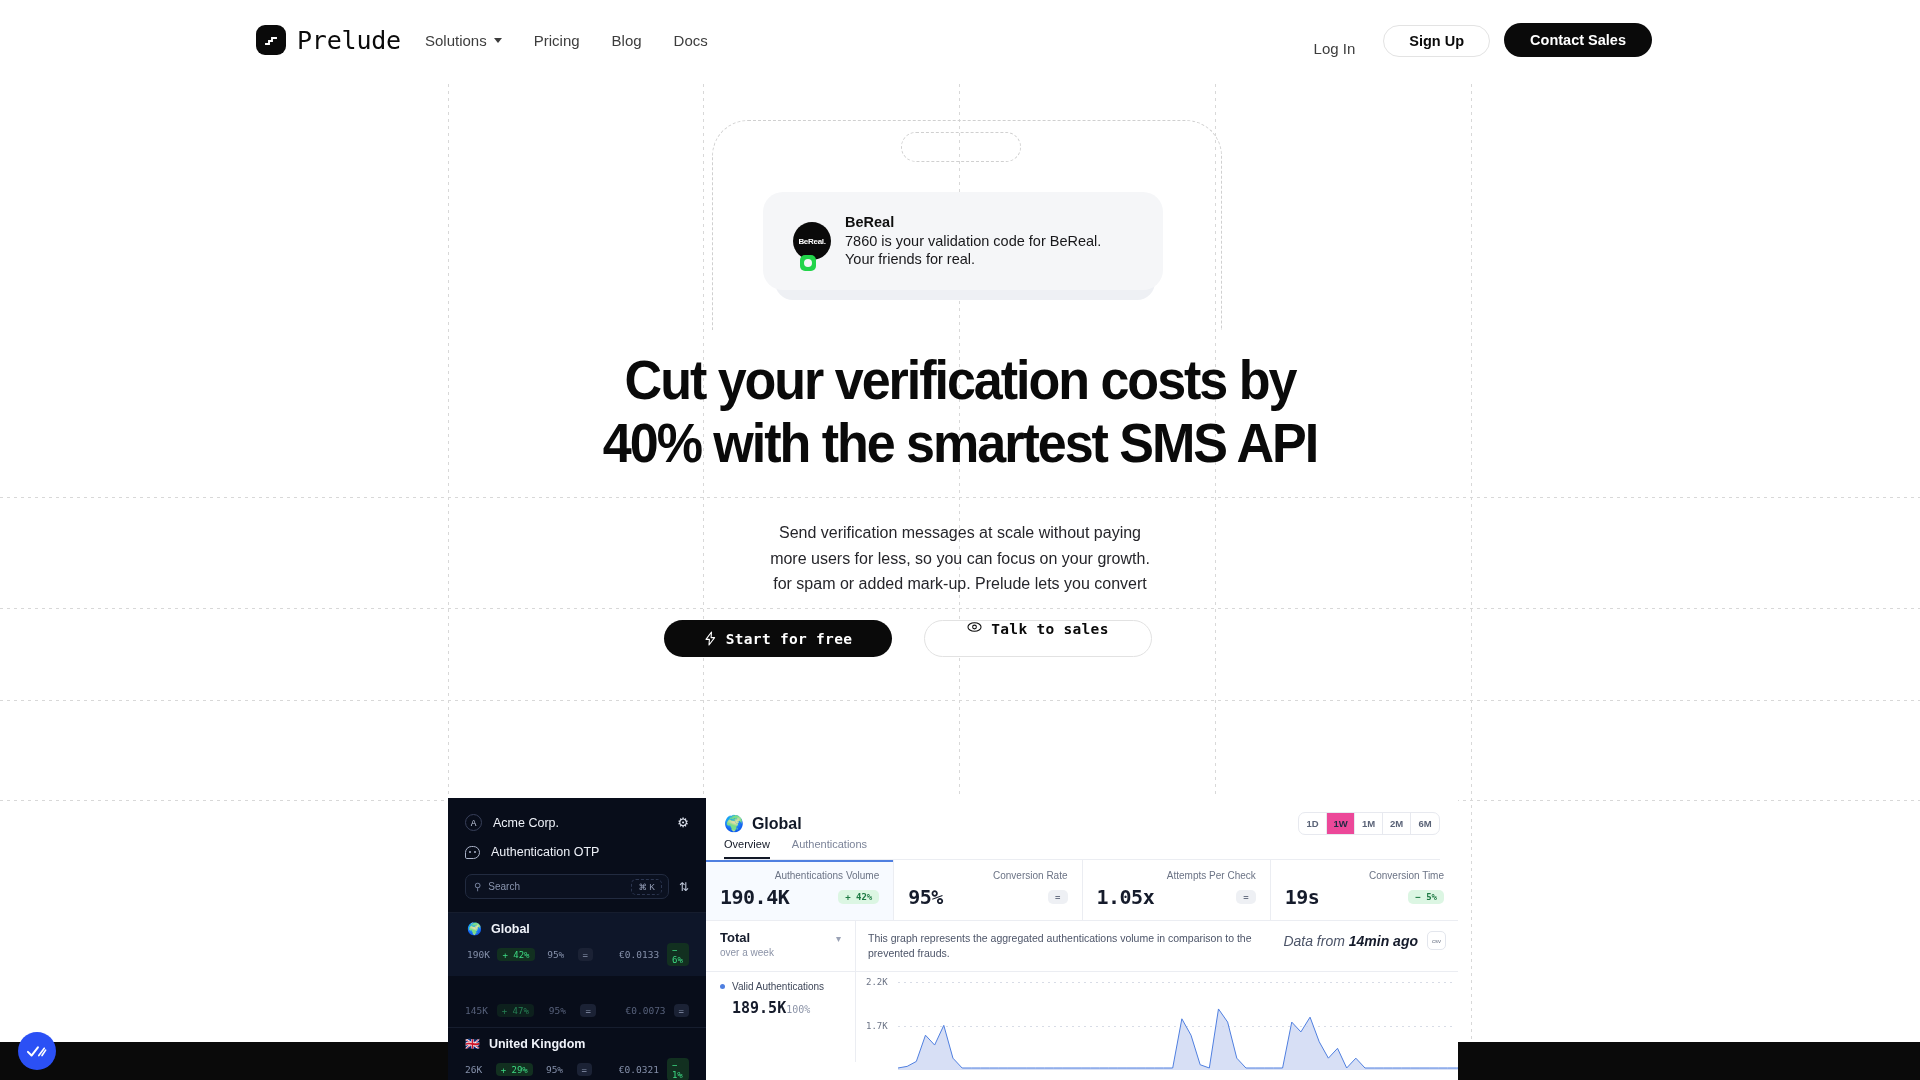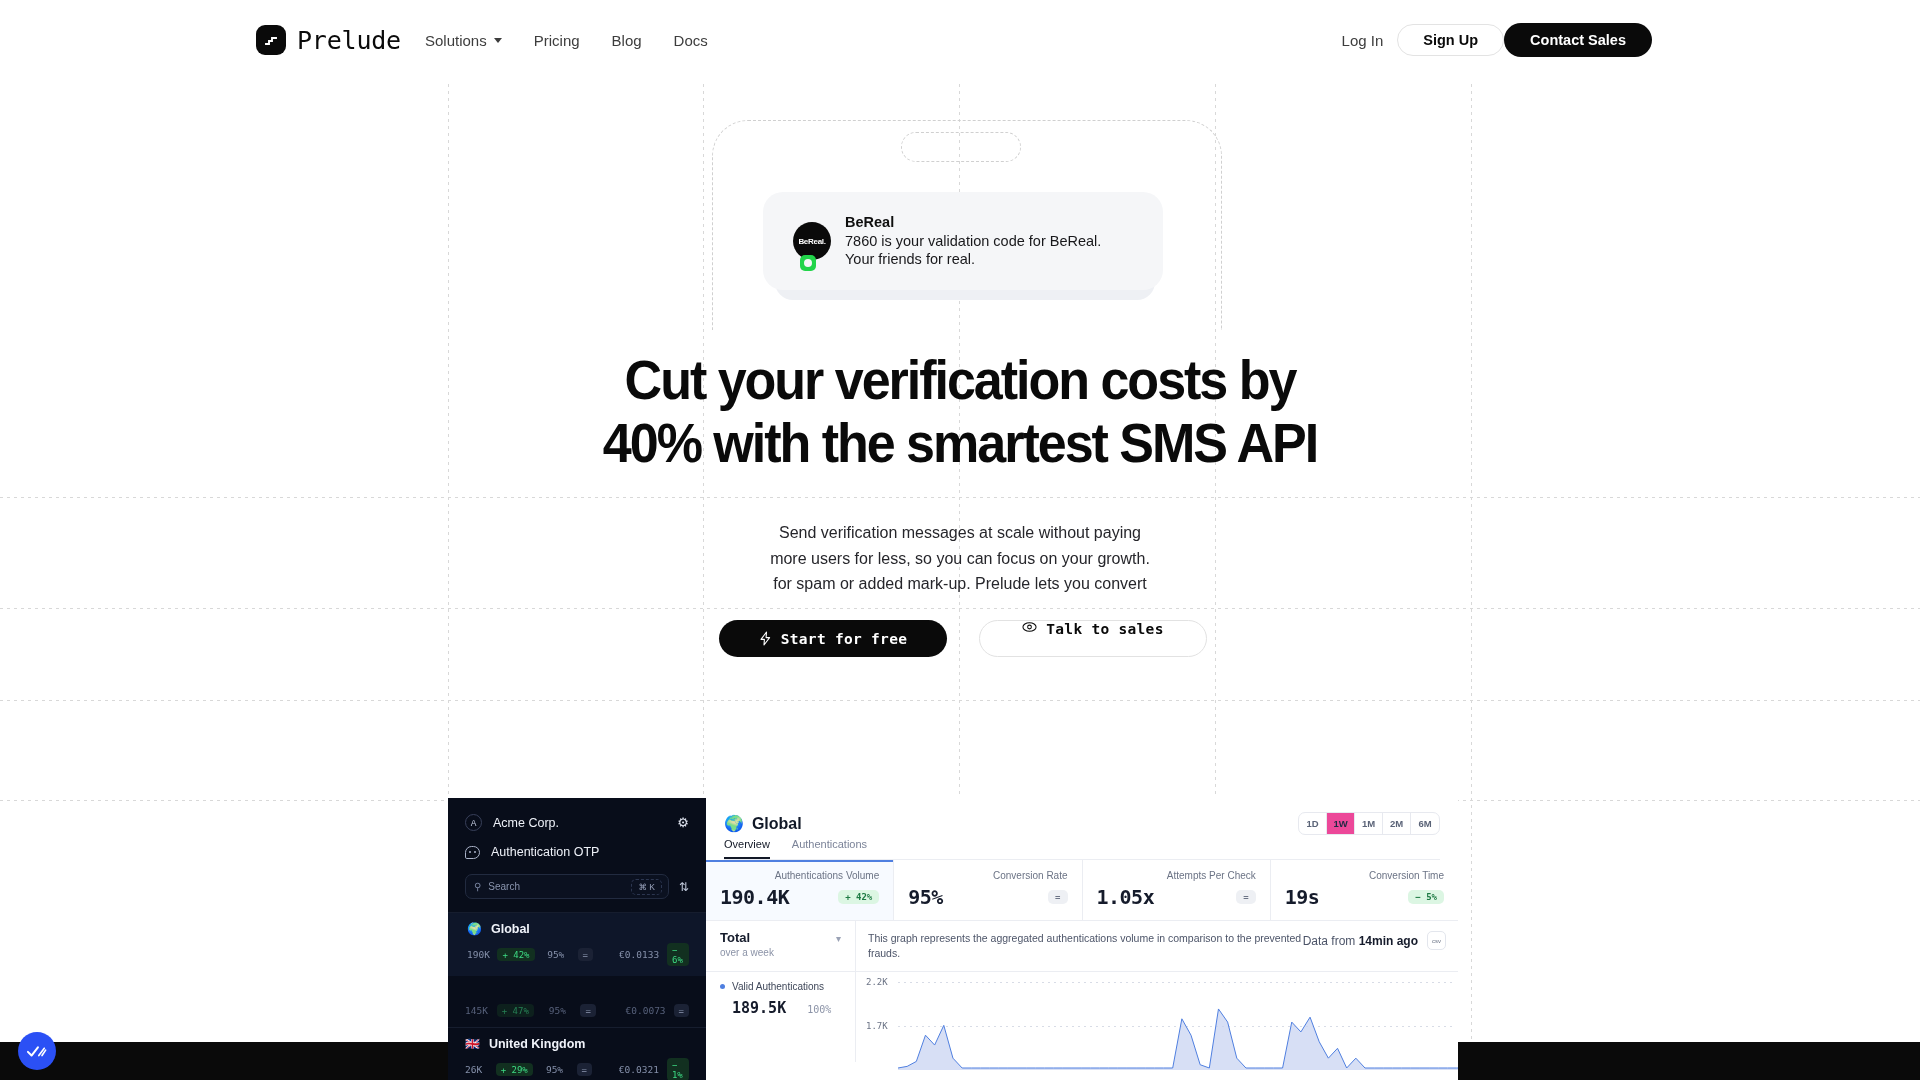--- a/index.html
+++ b/index.html
@@ -19,21 +19,21 @@
     display:flex; align-items:center; justify-content:center;
   }
   .logo-text { font-size:25px; font-weight:400; letter-spacing:-.2px; color:#0a0a0a;
                font-family:"DejaVu Sans Mono","Liberation Mono",monospace; }
 
   .nav { position:absolute; left:425px; display:flex; align-items:center; gap:32px; }
   .nav a { font-size:15px; color:#3d3d3d; text-decoration:none; display:flex; align-items:center; gap:7px; }
   .caret { width:0;height:0;border-left:4.5px solid transparent;border-right:4.5px solid transparent;
            border-top:5px solid #3d3d3d; display:inline-block; }
 
-  .head-right { position:absolute; right:268px; display:flex; align-items:center; }
+  .head-right { position:absolute; right:268px; display:flex; align-items:flex-end; gap:14px; }
   .login { font-size:15px; color:#3d3d3d; text-decoration:none; padding:0 14px; }
   .btn-signup {
     height:32px; padding:0 25px; border-radius:999px; background:#fff; border:1px solid #e3e3e3;
     font-size:14.5px; font-weight:700; color:#0a0a0a; display:flex;align-items:center;
     cursor:pointer; font-family:"Liberation Sans",sans-serif;
   }
   .btn-contact {
     height:34px; padding:0 26px; border-radius:999px; background:#0a0a0a; border:none;
     font-size:14.5px; font-weight:700; color:#fff; display:flex;align-items:center;
     cursor:pointer; font-family:"Liberation Sans",sans-serif;
@@ -89,21 +89,21 @@
     position:absolute; left:0; right:0; top:348px; text-align:center;
     font-size:56px; line-height:63px; font-weight:700; letter-spacing:-2.2px;
     color:#0a0a0a; z-index:6;
     font-family:"Liberation Sans Narrow","Liberation Sans",sans-serif;
     transform:scaleX(0.93); transform-origin:center;
   }
   .subcopy {
     position:absolute; left:710px; top:520px; width:500px; text-align:center; z-index:6;
     font-size:16px; line-height:25.5px; color:#26262b;
   }
-  .cta-row { position:absolute; left:719px; top:620px; width:510px; display:flex; gap:32px; z-index:6; }
+  .cta-row { position:absolute; left:664px; top:620px; width:510px; display:flex; gap:32px; z-index:6; }
   .btn-start {
     width:228px; height:37px; border-radius:999px; background:#0a0a0a; color:#fff;
     display:flex;align-items:center;justify-content:center; gap:9px; border:none; cursor:pointer;
     font-family:"DejaVu Sans Mono","Liberation Mono",monospace; font-size:14.5px; font-weight:700;
     letter-spacing:.3px;
   }
   .btn-talk {
     width:228px; height:37px; border-radius:999px; background:#fff; color:#0a0a0a;
     display:flex;justify-content:center; gap:9px; border:1px solid #e2e2e2; cursor:pointer;
     font-family:"DejaVu Sans Mono","Liberation Mono",monospace; font-size:14.5px; font-weight:700;
@@ -180,32 +180,32 @@
   .kpi-chip.n { background:#eef0f4; color:#6b7385; }
 
   .graph-head { display:flex; border-bottom:1px solid #ebedf2; }
   .gh-left { width:150px; padding:9px 14px; border-right:1px solid #ebedf2; display:flex; align-items:flex-start; }
   .gh-total { font-size:13px; font-weight:700; color:#151b2b; }
   .gh-sub { font-size:10px; color:#8b93a7; margin-top:2px; }
   .gh-chev { margin-left:auto; color:#9aa2b5; font-size:10px; margin-top:3px; }
   .gh-right { flex:1; padding:10px 12px; display:flex; align-items:flex-start; }
   .gh-desc { font-size:10.5px; color:#4c5468; line-height:15px; max-width:450px; }
   .gh-meta { margin-left:auto; display:flex; align-items:center; gap:9px; }
-  .gh-from { font-size:12px; color:#4c5468; white-space:nowrap; }
+  .gh-from { font-size:14px; color:#4c5468; white-space:nowrap;font-style:italic; }
   .gh-from b { color:#151b2b; }
   .csv-btn { width:19px;height:19px;border:1px solid #e3e6ed;border-radius:5px;
              display:flex;align-items:center;justify-content:center;font-size:6px;color:#6b7385;cursor:pointer;
              font-family:"Liberation Sans",sans-serif; }
 
   .graph-body { display:flex; height:90px; }
   .gb-left { width:150px; padding:9px 14px; border-right:1px solid #ebedf2; }
   .legend { display:flex; align-items:center; gap:7px; }
   .legend i { width:5px;height:5px;border-radius:50%;background:#4f7fe0;display:block; }
   .legend span { font-size:10px; color:#3f4759; }
-  .leg-val { margin-top:7px; display:flex; align-items:baseline; gap:21px; padding-left:12px;}
+  .leg-val { margin-top:7px; display:flex; align-items:baseline; gap:0; padding-left:12px;}
   .leg-num { font-size:15px; font-weight:700; color:#151b2b;
              font-family:"DejaVu Sans Mono","Liberation Mono",monospace; }
   .leg-pct { font-size:10px; color:#8b93a7; font-family:"DejaVu Sans Mono","Liberation Mono",monospace; }
   .gb-right { flex:1; position:relative; padding:8px 10px 0 42px; }
   .ytick { position:absolute; left:10px; font-size:9px; color:#6b7385;
            font-family:"DejaVu Sans Mono","Liberation Mono",monospace; }
   .gline { position:absolute; left:42px; right:6px; height:1px;
            background-image:linear-gradient(to right,#d8dce6 0,#d8dce6 2px,transparent 2px,transparent 6px);
            background-size:6px 1px; }
 

